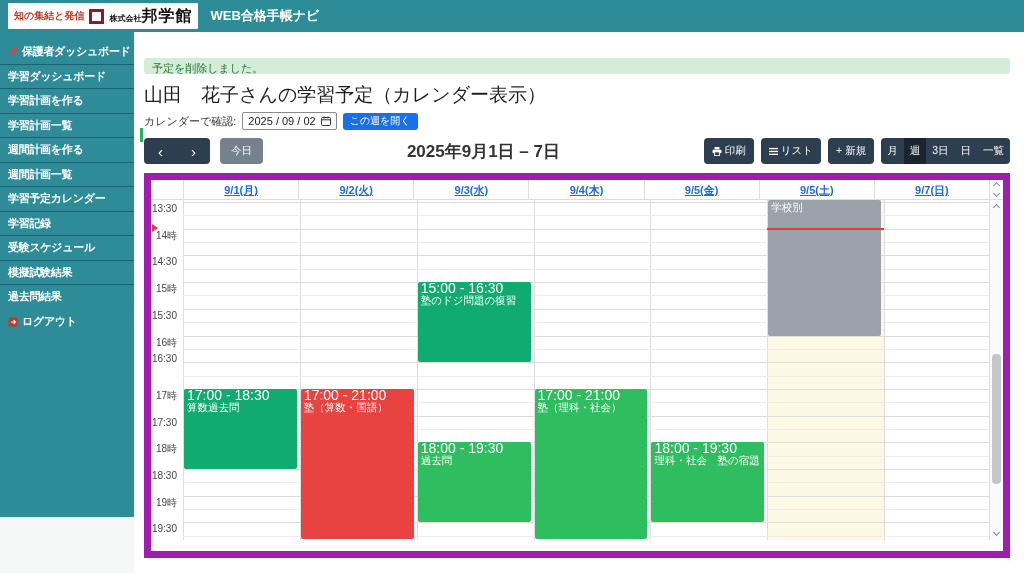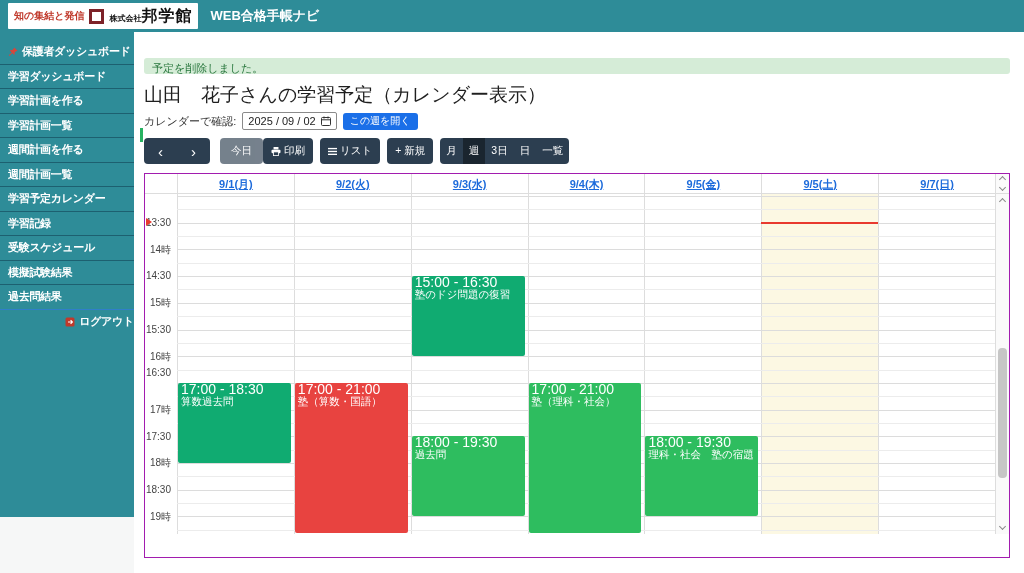--- a/index.html
+++ b/index.html
@@ -20,21 +20,21 @@
                 font-family:"Liberation Serif","DejaVu Serif",serif;}
   .app-title{margin-left:12px;color:#fff;font-size:13px;font-weight:bold;}
 
   
   .sidebar{position:absolute;top:32px;left:0;width:134px;height:485px;background:#2e8c98;
            padding-top:8px;}
   .side-item{height:24.5px;display:flex;align-items:center;padding-left:8px;gap:4px;
              color:#fff;font-size:11px;font-weight:bold;letter-spacing:-0.3px;
              border-bottom:1px solid #1d6070;cursor:pointer;white-space:nowrap;overflow:hidden;}
   .side-item:nth-last-child(2){border-bottom-color:#2f7fc9;}
-  .side-item:last-child{border-bottom:none;justify-content:flex-end;}
+  .side-item:last-child{border-bottom:none;}
   .side-icon{display:inline-flex;width:10px;height:10px;flex:none;align-items:center;}
   .side-rest{position:absolute;top:517px;left:0;width:134px;height:56px;background:#f6f7f7;}
 
   
   .main{position:absolute;left:144px;top:32px;width:866px;}
   .alert{margin-top:26px;height:16px;line-height:20px;background:#d5ecd7;color:#27763c;
          font-size:11px;padding-left:8px;border-radius:3px;}
   .page-title{margin:8px 0 0 0;height:26px;font-size:19px;font-weight:500;color:#1f1f1f;}
   .controls{margin-top:4px;height:18px;display:flex;align-items:center;gap:6px;
             font-size:11px;color:#333;}
@@ -55,41 +55,41 @@
   .btn-group .fc-btn:first-of-type{border-radius:4px 0 0 4px;}
   .btn-group .fc-btn:last-of-type{border-radius:0 4px 4px 0;}
   .nav .fc-btn{width:33px;justify-content:center;font-size:15px;padding:0;}
   .today-btn{margin-left:10px;opacity:.65;cursor:default;padding:0 11px;}
   .fc-title{flex:1;text-align:center;font-size:17px;font-weight:bold;color:#333;}
   .right-tools{display:flex;gap:7px;align-items:center;}
   .view-group .fc-btn{padding:0 6px;}
   .bicon{display:inline-flex;align-items:center;}
 
   
-  .grid{margin-top:9px;position:relative;height:385px;border:1px solid #a21caf;background:#fff;}
+  .grid{margin-top:9px;position:relative;height:385px;border:7px solid #a21caf;background:#fff;}
   .hrow{display:flex;height:19px;border-bottom:1px solid #ddd;box-sizing:content-box;}
   .adrow{display:flex;height:22px;border-bottom:1px solid #ddd;box-sizing:content-box;}
   .axis-stub{width:32px;flex:none;}
   .adlabel{width:32px;flex:none;font-size:10px;color:#333;padding:3px 0 0 2px;}
   .cells{flex:1;display:flex;min-width:0;}
   .hcell{flex:1;border-left:1px solid #ddd;text-align:center;overflow:hidden;}
   .day-link{color:#1d6bdb;font-size:11px;font-weight:bold;text-decoration:underline;
             line-height:18px;cursor:pointer;}
   .adcell{flex:1;border-left:1px solid #ddd;cursor:pointer;}
   .adcell.today{background:#fcf8e3;}
   .rail-stub{width:14px;flex:none;border-left:1px solid #ddd;background:#fbfbfb;
              display:flex;flex-direction:column;align-items:center;justify-content:space-between;
              padding:3px 0;}
   #time-body{position:relative;height:340px;overflow:hidden;}
   .day-col{position:absolute;top:0;bottom:0;border-left:1px solid #ddd;z-index:0;cursor:pointer;}
   .day-col.today{background:#fcf8e3;}
   .slot-line{position:absolute;left:32px;right:14px;height:0;border-top:1px solid #dcdcdc;z-index:1;}
   .slot-line.minor{border-top-color:#ececec;}
   .time-label{position:absolute;left:0;width:28px;padding-right:2px;text-align:right;
-              font-size:10px;color:#444;height:11px;line-height:11px;z-index:1;margin-top:20px;}
+              font-size:10px;color:#444;height:11px;line-height:11px;z-index:1;}
   .event{position:absolute;border-radius:2px;color:#fff;overflow:hidden;padding:1px 3px;
          z-index:2;cursor:pointer;}
   .ev-time{font-size:14px;line-height:11px;white-space:nowrap;}
   .ev-title{font-size:10.5px;line-height:13px;}
   .now-line{position:absolute;height:0;border-top:2px solid #e8392e;z-index:6;}
   .now-arrow{position:absolute;left:1px;width:0;height:0;border-left:6px solid #e8392e;
              border-top:4px solid transparent;border-bottom:4px solid transparent;z-index:6;}
   .time-rail{position:absolute;right:0;top:0;bottom:0;width:14px;border-left:1px solid #ddd;
              background:#fafafa;z-index:7;}
   .thumb{position:absolute;left:2px;width:9px;border-radius:4px;background:#c6c6c6;cursor:grab;}
@@ -213,20 +213,21 @@
   <div class="fc-toolbar">
     <div class="btn-group nav">
       <button class="fc-btn">
           <span>‹</span>
         </button>
       <button class="fc-btn">
           <span>›</span>
         </button>
     </div>
     <button class="fc-btn today-btn">今日</button>
+    <div class="fc-title">2025年9月1日 – 7日</div>
     <div class="right-tools">
       <button class="fc-btn">
         <span class="bicon">
             <svg width="10" height="9" viewBox="0 0 12 11">
               <rect x="3" y="0" width="6" height="3" fill="#fff"></rect>
               <rect x="0.5" y="3.5" width="11" height="4" rx="1" fill="#fff"></rect>
               <rect x="3" y="6" width="6" height="4.5" fill="#2c3e50" stroke="#fff"></rect>
             </svg>
           </span>
         <span>印刷</span>
@@ -368,17 +369,20 @@
           <div class="ev-title">過去問</div>
         </div>
         <div class="event" style="top: 188.9px; height: 150.1px; left: 383.571px; width: 112.857px; background: rgb(46, 189, 95);">
           <div class="ev-time">17:00 - 21:00</div>
           <div class="ev-title">塾（理科・社会）</div>
         </div>
         <div class="event" style="top: 242.3px; height: 80.1px; left: 500.429px; width: 112.857px; background: rgb(46, 189, 95);">
           <div class="ev-time">18:00 - 19:30</div>
           <div class="ev-title">理科・社会　塾の宿題</div>
         </div>
+        <div class="event" style="top: 0px; height: 135.5px; left: 617.286px; width: 112.857px; background: rgb(155, 162, 171);">
+          <div class="ev-title">学校別</div>
+        </div>
         <div class="now-line" style="top: 27.7px; left: 616.286px; width: 116.857px; border-top-color: rgb(232, 57, 46);"></div>
         <div class="now-arrow" style="top: 23.7px; border-left-color: rgb(232, 57, 46);"></div>
       </div>
   </div>
 </div>
 
 </body></html>

